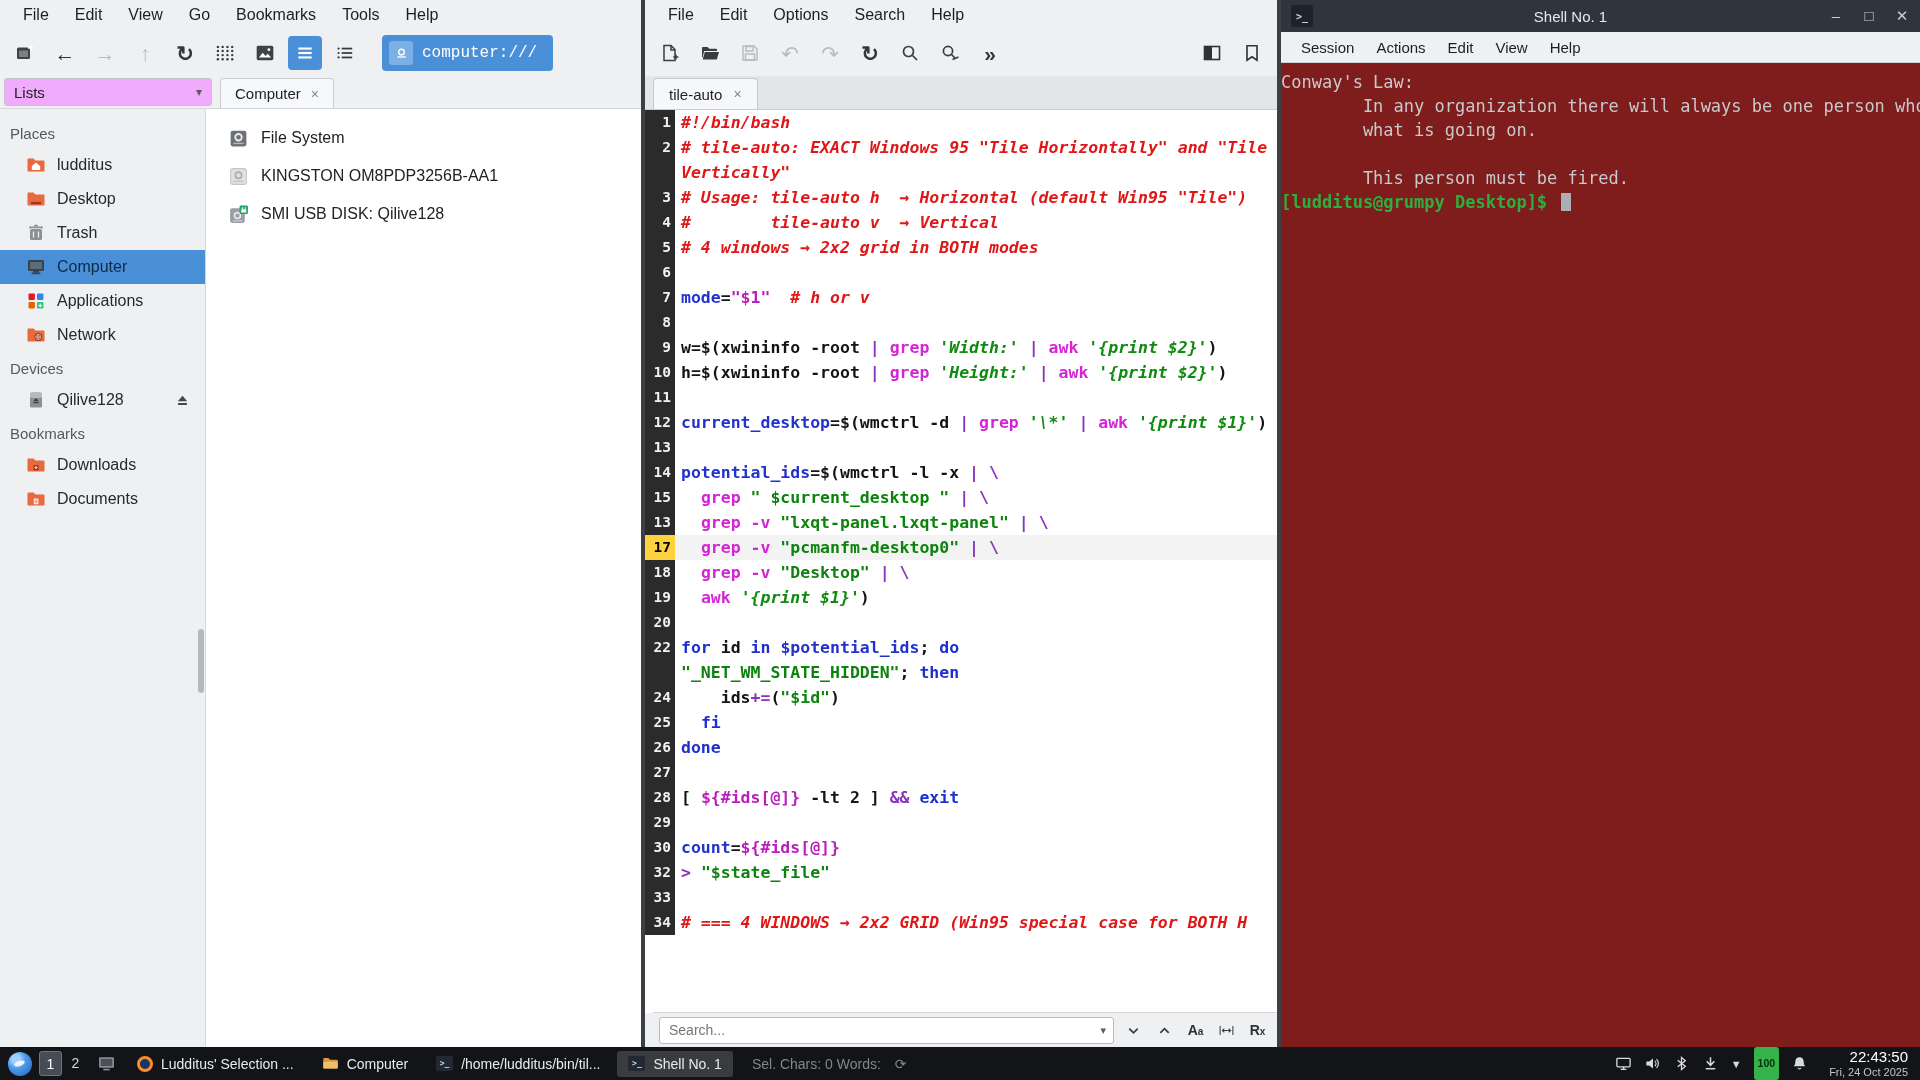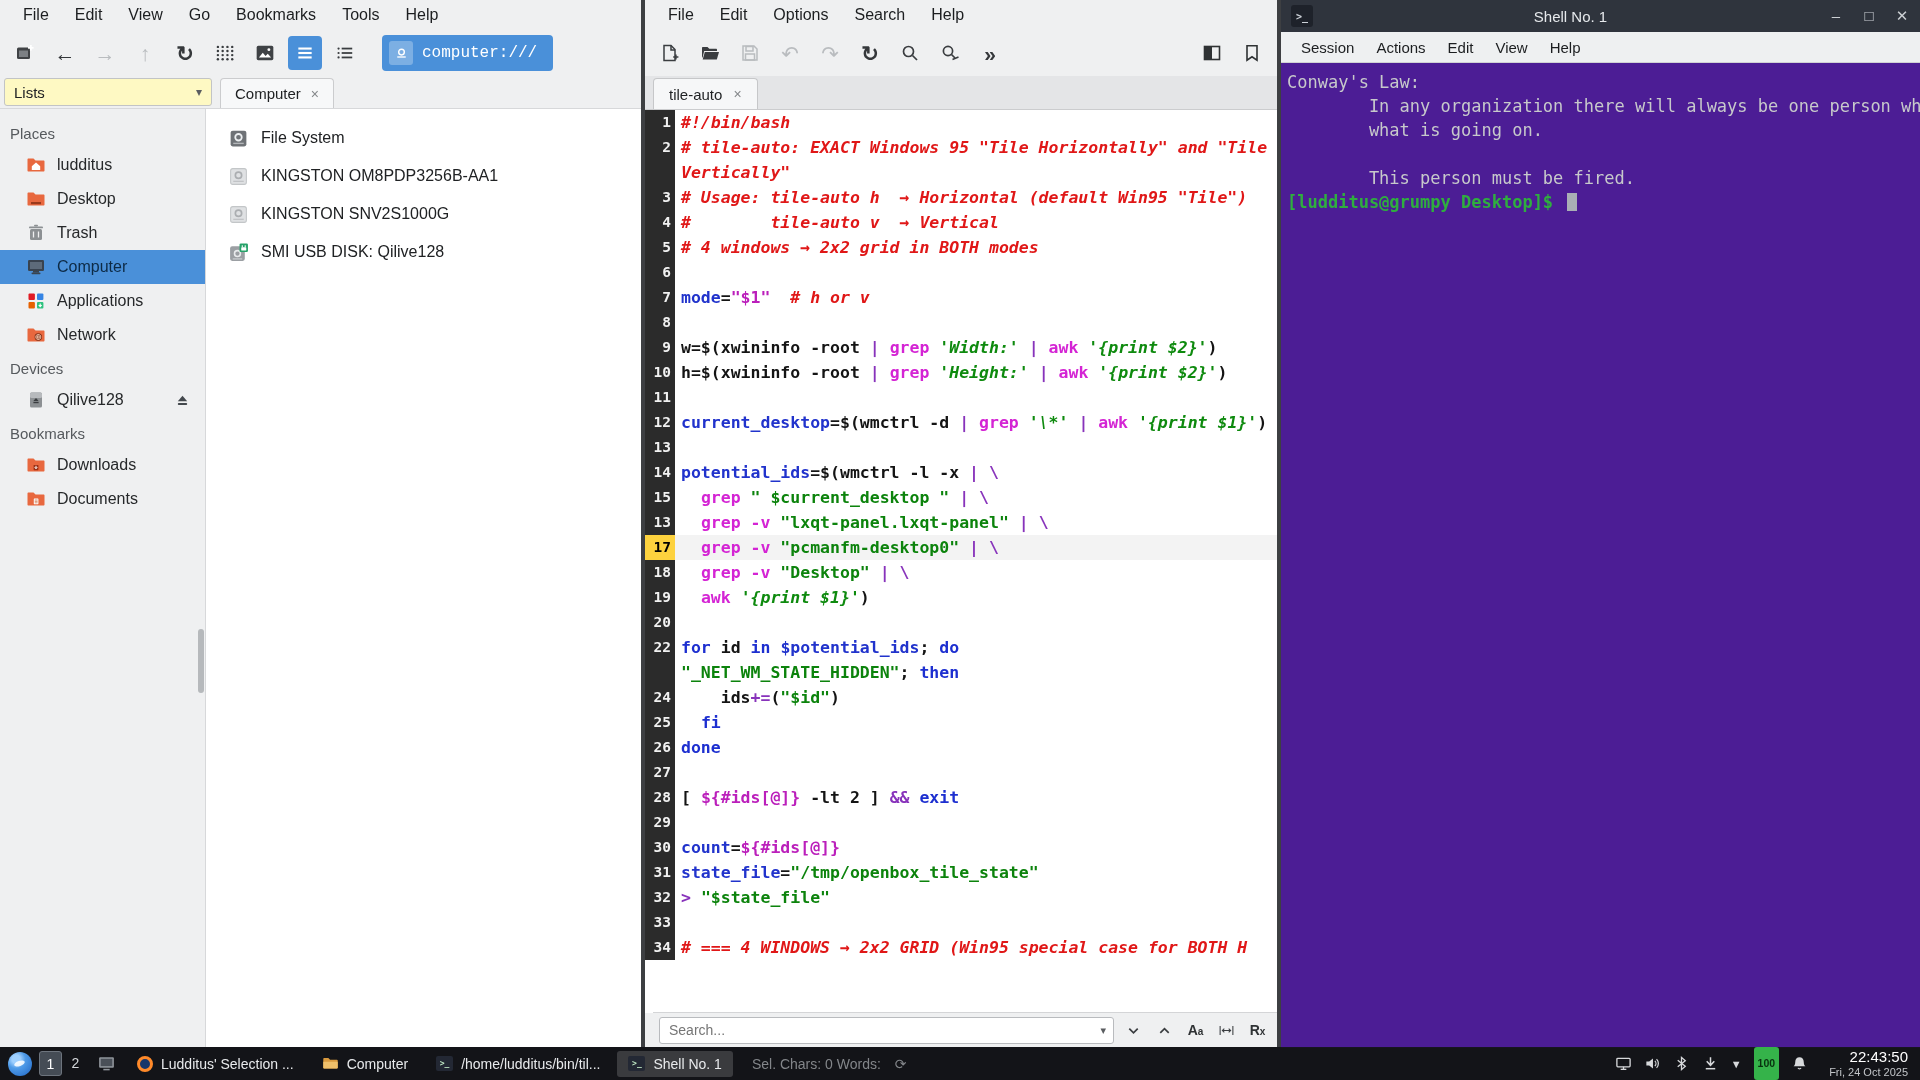--- a/index.html
+++ b/index.html
@@ -20,21 +20,21 @@
 
   
   #fm{left:0;width:641px;border-right:4px solid #3d3f42;}
   .addr{display:flex;align-items:center;gap:9px;margin-left:14px;height:36px;padding:0 16px 0 7px;
     background:#4a90d9;border-radius:4px;color:#fff;font-size:16px;font-family:Liberation Mono, monospace;}
   .addr-ic{display:flex;align-items:center;justify-content:center;width:24px;height:24px;
     background:rgba(255,255,255,.28);border-radius:3px;}
   .addr-ic svg{width:17px;height:17px;}
   .fm-row2{display:flex;height:32px;background:#eff0f1;border-bottom:1px solid #d7d8da;}
   .combo{display:flex;align-items:center;justify-content:space-between;width:188px;margin:2px 8px 2px 4px;
-    padding:0 9px;background:#fef9c3;border:1px solid #c2c4c6;border-radius:3px;font-size:15px;color:#202224;}
+    padding:0 9px;background:#f0abfc;border:1px solid #c2c4c6;border-radius:3px;font-size:15px;color:#202224;}
   .combo .caret{color:#5a5d60;font-size:12px;}
   .tabbar{display:flex;align-items:flex-end;flex:1;}
   .tab{display:flex;align-items:center;gap:10px;height:29px;padding:0 14px;background:#f7f8f9;
     border:1px solid #cbccce;border-bottom:none;border-radius:4px 4px 0 0;font-size:15px;color:#202224;}
   .tclose{color:#84878a;font-size:14px;}
   .fm-body{display:flex;height:calc(1047px - 30px - 46px - 33px);}
   .side{position:relative;width:206px;background:#eff0f1;border-right:1px solid #d7d8da;padding-top:8px;box-sizing:border-box;}
   .sec-label{font-size:15px;color:#55595d;padding:8px 0 6px 10px;}
   .srow{display:flex;align-items:center;gap:11px;height:34px;padding-left:26px;font-size:16px;color:#26282a;}
   .srow.sel{background:#4a90d9;color:#0d2a45;}
@@ -82,21 +82,21 @@
   
   #term{left:1281px;width:639px;background:#000;}
   .ttl{display:flex;align-items:center;height:32px;background:#2f343d;padding:0 10px;}
   .ttl-ic{display:flex;align-items:center;justify-content:center;width:22px;height:22px;background:#1e222a;
     border-radius:3px;color:#cdd2d8;font-family:"DejaVu Sans Mono",monospace;font-size:10px;font-weight:bold;}
   .ttl-title{flex:1;text-align:center;font-size:15px;color:#e6e9ec;}
   .winbtns{display:flex;gap:17px;color:#ccd0d4;font-size:15px;}
   .winbtns span{width:16px;text-align:center;}
   .term-menubar{display:flex;align-items:center;height:30px;background:#eef0f1;border-bottom:1px solid #d0d2d4;padding-left:10px;gap:2px;}
   .term-menubar .mi{font-size:15px;padding:4px 10px;}
-  .screen{background:#4c1d95;height:calc(1047px - 62px);padding:7px 0 0 6px;box-sizing:border-box;}
+  .screen{background:#7f1d1d;height:calc(1047px - 62px);padding:7px 0 0 0;box-sizing:border-box;}
   .tline{white-space:pre;overflow:hidden;font-family:"DejaVu Sans Mono",monospace;font-size:17px;line-height:24px;color:#c7c9cb;}
   .prompt{color:#2fae3f;font-weight:600;}
   .cursor{display:inline-block;width:10px;height:18px;background:#a9afb5;vertical-align:-3px;margin-left:4px;}
 
   
   .taskbar{position:absolute;left:0;bottom:0;width:1920px;height:33px;background:rgba(18,20,23,.92);
     display:flex;align-items:center;padding:0 8px;box-sizing:border-box;gap:7px;}
   .start{width:24px;height:24px;border-radius:50%;background:radial-gradient(circle at 34% 30%,#9fd0ff 0 18%,#4f9be8 40%,#1d64c4 100%);
     position:relative;}
   .start::after{content:"";position:absolute;left:6px;top:9px;width:11px;height:5px;border-radius:50%;background:rgba(255,255,255,.85);transform:rotate(-18deg);}
@@ -362,30 +362,20 @@
                 <rect x="2.5" y="2.5" width="15" height="15" rx="2" fill="#dfe1e3" stroke="#c3c6c8"></rect>
                 <circle cx="10" cy="8.8" r="3" fill="none" stroke="#abaeb1" stroke-width="1.6"></circle>
                 <rect x="5" y="14" width="10" height="1.2" fill="#abaeb1" opacity=".6"></rect>
               </svg>
             </span>
             <span>KINGSTON OM8PDP3256B-AA1</span>
           </div>
           <div class="frow">
             <span style="display: flex;">
               <svg viewBox="0 0 20 20">
-                <rect x="2.5" y="2.5" width="15" height="15" rx="2" fill="#dfe1e3" stroke="#c3c6c8"></rect>
-                <circle cx="10" cy="8.8" r="3" fill="none" stroke="#abaeb1" stroke-width="1.6"></circle>
-                <rect x="5" y="14" width="10" height="1.2" fill="#abaeb1" opacity=".6"></rect>
-              </svg>
-            </span>
-            <span>KINGSTON SNV2S1000G</span>
-          </div>
-          <div class="frow">
-            <span style="display: flex;">
-              <svg viewBox="0 0 20 20">
                 <rect x="2" y="4" width="14" height="14" rx="2" fill="#9b9fa3"></rect>
                 <circle cx="9" cy="11" r="2.8" fill="none" stroke="#e8eaec" stroke-width="1.5"></circle>
                 <rect x="4.5" y="15.5" width="9" height="1.2" fill="#e8eaec" opacity=".6"></rect>
                 <rect x="11" y="1.5" width="8" height="8" rx="1.2" fill="#26a269"></rect>
                 <path d="M13.6 3.2v1.8m2.8-1.8v1.8" stroke="#fff" stroke-width="1"></path>
                 <rect x="12.6" y="5" width="4.8" height="3.2" rx=".6" fill="#fff"></rect>
               </svg>
             </span>
             <span>SMI USB DISK: Qilive128</span>
           </div>
@@ -578,24 +568,20 @@
           <span class="ln">28</span>
           <span class="ctext"><span class="tk-pl">[ </span><span class="tk-param">${#ids[@]}</span><span class="tk-pl"> -lt 2 ] </span><span class="tk-pipe">&amp;&amp; </span><span class="tk-kw">exit</span></span>
         </div>
         <div class="crow">
           <span class="ln">29</span>
           <span class="ctext"></span>
         </div>
         <div class="crow">
           <span class="ln">30</span>
           <span class="ctext"><span class="tk-var">count</span><span class="tk-pl">=</span><span class="tk-param">${#ids[@]}</span></span>
-        </div>
-        <div class="crow">
-          <span class="ln">31</span>
-          <span class="ctext"><span class="tk-var">state_file</span><span class="tk-pl">=</span><span class="tk-str2">"/tmp/openbox_tile_state"</span></span>
         </div>
         <div class="crow">
           <span class="ln">32</span>
           <span class="ctext"><span class="tk-pipe">&gt; </span><span class="tk-str2">"$state_file"</span></span>
         </div>
         <div class="crow">
           <span class="ln">33</span>
           <span class="ctext"></span>
         </div>
         <div class="crow">

